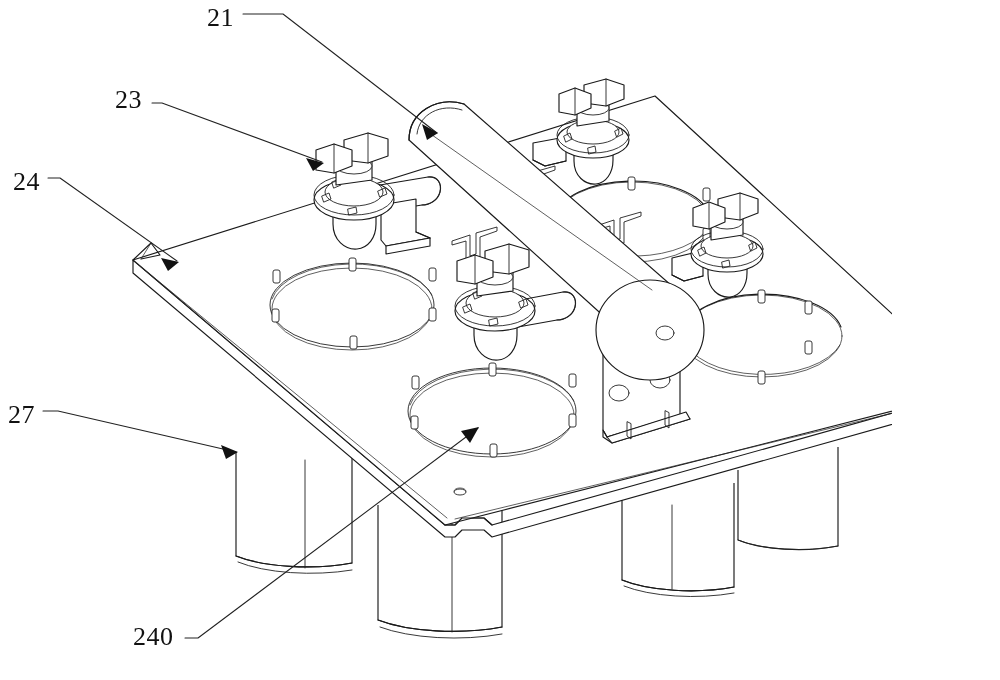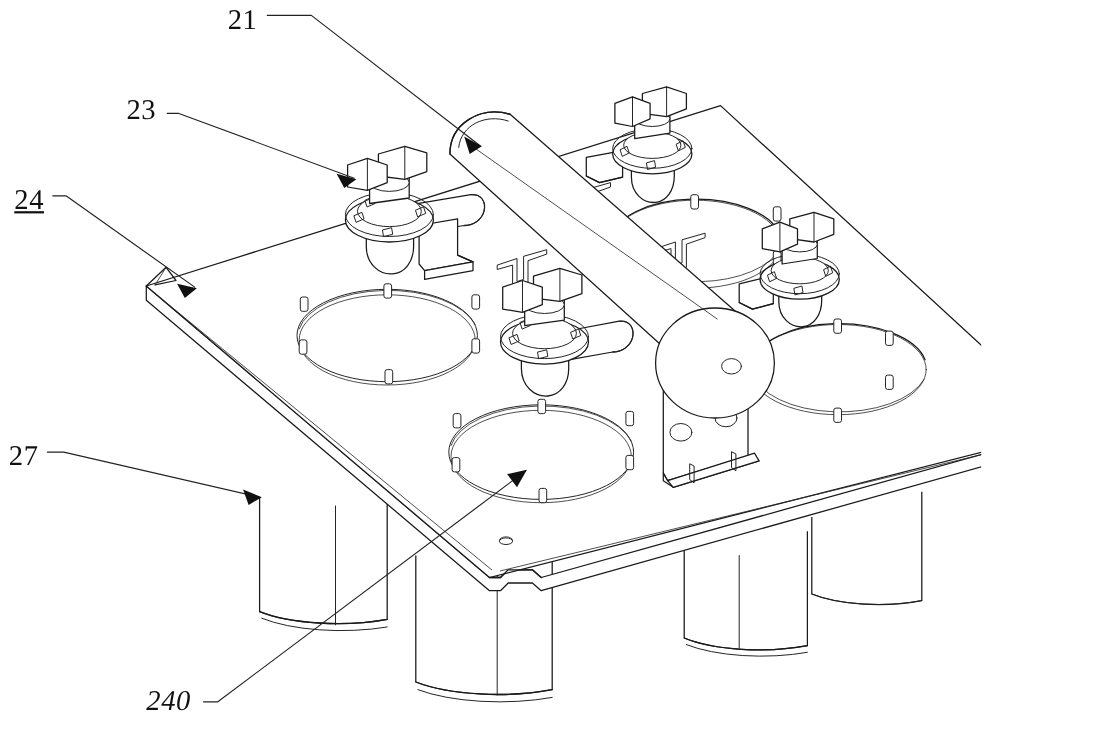--- a/index.html
+++ b/index.html
@@ -357,19 +357,19 @@
         <polygon class="arrowhead" points="479,427 461,431 470,443"></polygon>
       </g>
     </g>
 
   </svg>
 
   <div class="ref-label" style="left:207px; top:3px;">21</div>
 
   <div class="ref-label" style="left:115px; top:85px;">23</div>
 
-  <div class="ref-label" style="left:13px; top:167px;text-decoration:underline;">24</div>
+  <div class="ref-label" style="left:13px; top:167px;">24</div>
 
   <div class="ref-label" style="left:8px; top:400px;">27</div>
 
-  <div class="ref-label" style="left:133px; top:622px;font-style:italic;">240</div>
+  <div class="ref-label" style="left:133px; top:622px;">240</div>
 
 </div>
 
 </body></html>

